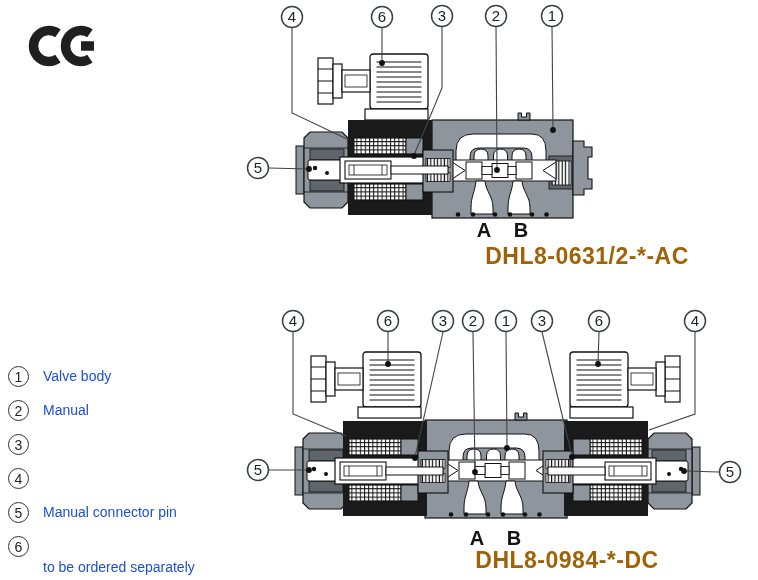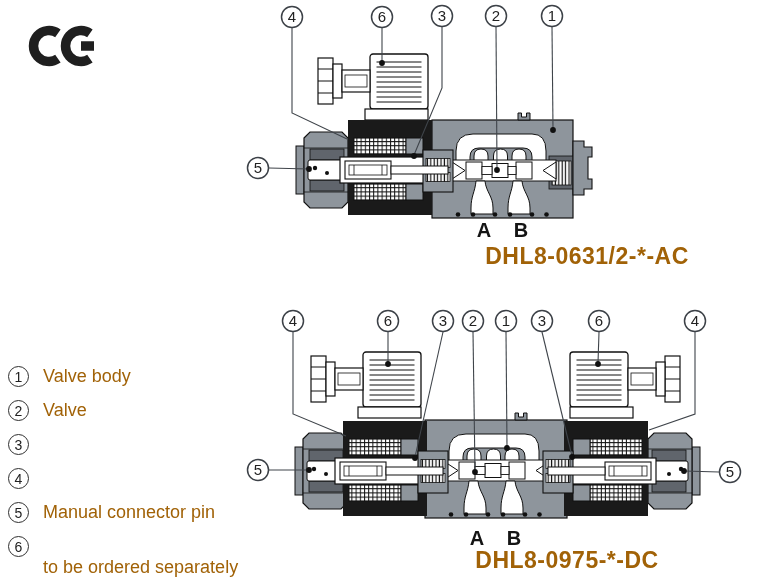--- a/index.html
+++ b/index.html
@@ -12,21 +12,21 @@
     position:absolute; width:260px; text-align:center;
     font-size:23px; font-weight:bold; color:#a16207; letter-spacing:0.5px;
   }
   .legend { position:absolute; left:8px; top:366px; width:320px; }
   .legend-row { display:flex; align-items:flex-start; margin-bottom:13px; }
   .legend-num {
     flex:0 0 auto; width:21px; height:21px; border:1.6px solid #2f2f2f; border-radius:50%;
     display:flex; align-items:center; justify-content:center;
     font-size:14px; color:#222; margin-right:14px; box-sizing:border-box;
   }
-  .legend-label { font-size:18px; color:#a16207; line-height:21px; padding-top:0px; }
+  .legend-label { font-size:14px; color:#1d4ed8; line-height:21px; padding-top:0px; }
   .co-circle { fill:#ffffff; stroke:#3c4147; stroke-width:1.5; }
   .co-num { font-size:15px; fill:#222; text-anchor:middle; }
   .leader { fill:none; stroke:#3f444a; stroke-width:1.1; }
   .ldot { fill:#101010; }
   .port-label { font-size:20px; font-weight:bold; fill:#141414; text-anchor:middle; }
 </style>
 </head>
 <body>
 
 <div class="stage">
@@ -250,30 +250,30 @@
       <circle class="co-circle" cx="730" cy="472" r="10.5"></circle>
       <text class="co-num" x="730" y="477.2">5</text>
     </g>
 
     <text class="port-label" x="477" y="545">A</text>
     <text class="port-label" x="514" y="545">B</text>
   </g>
 </svg>
 
 <div class="model-label" style="left:457px; top:243px;">DHL8-0631/2-*-AC</div>
-<div class="model-label" style="left:437px; top:547px;">DHL8-0975-*-DC</div>
+<div class="model-label" style="left:437px; top:547px;">DHL8-0984-*-DC</div>
 
 <div class="legend">
   <div class="legend-row">
     <span class="legend-num">1</span>
     <span class="legend-label">Valve body</span>
   </div>
   <div class="legend-row">
     <span class="legend-num">2</span>
-    <span class="legend-label">Valve</span>
+    <span class="legend-label">Manual</span>
   </div>
   <div class="legend-row">
     <span class="legend-num">3</span>
   </div>
   <div class="legend-row">
     <span class="legend-num">4</span>
   </div>
   <div class="legend-row">
     <span class="legend-num">5</span>
     <span class="legend-label">Manual connector pin</span>

